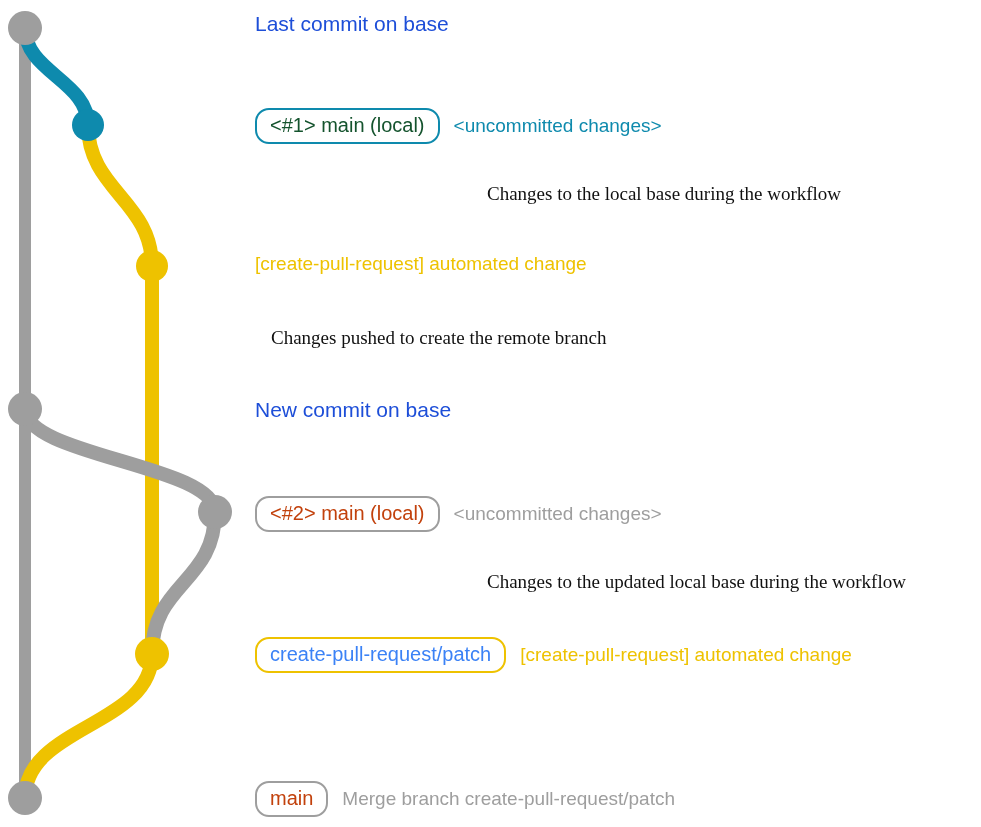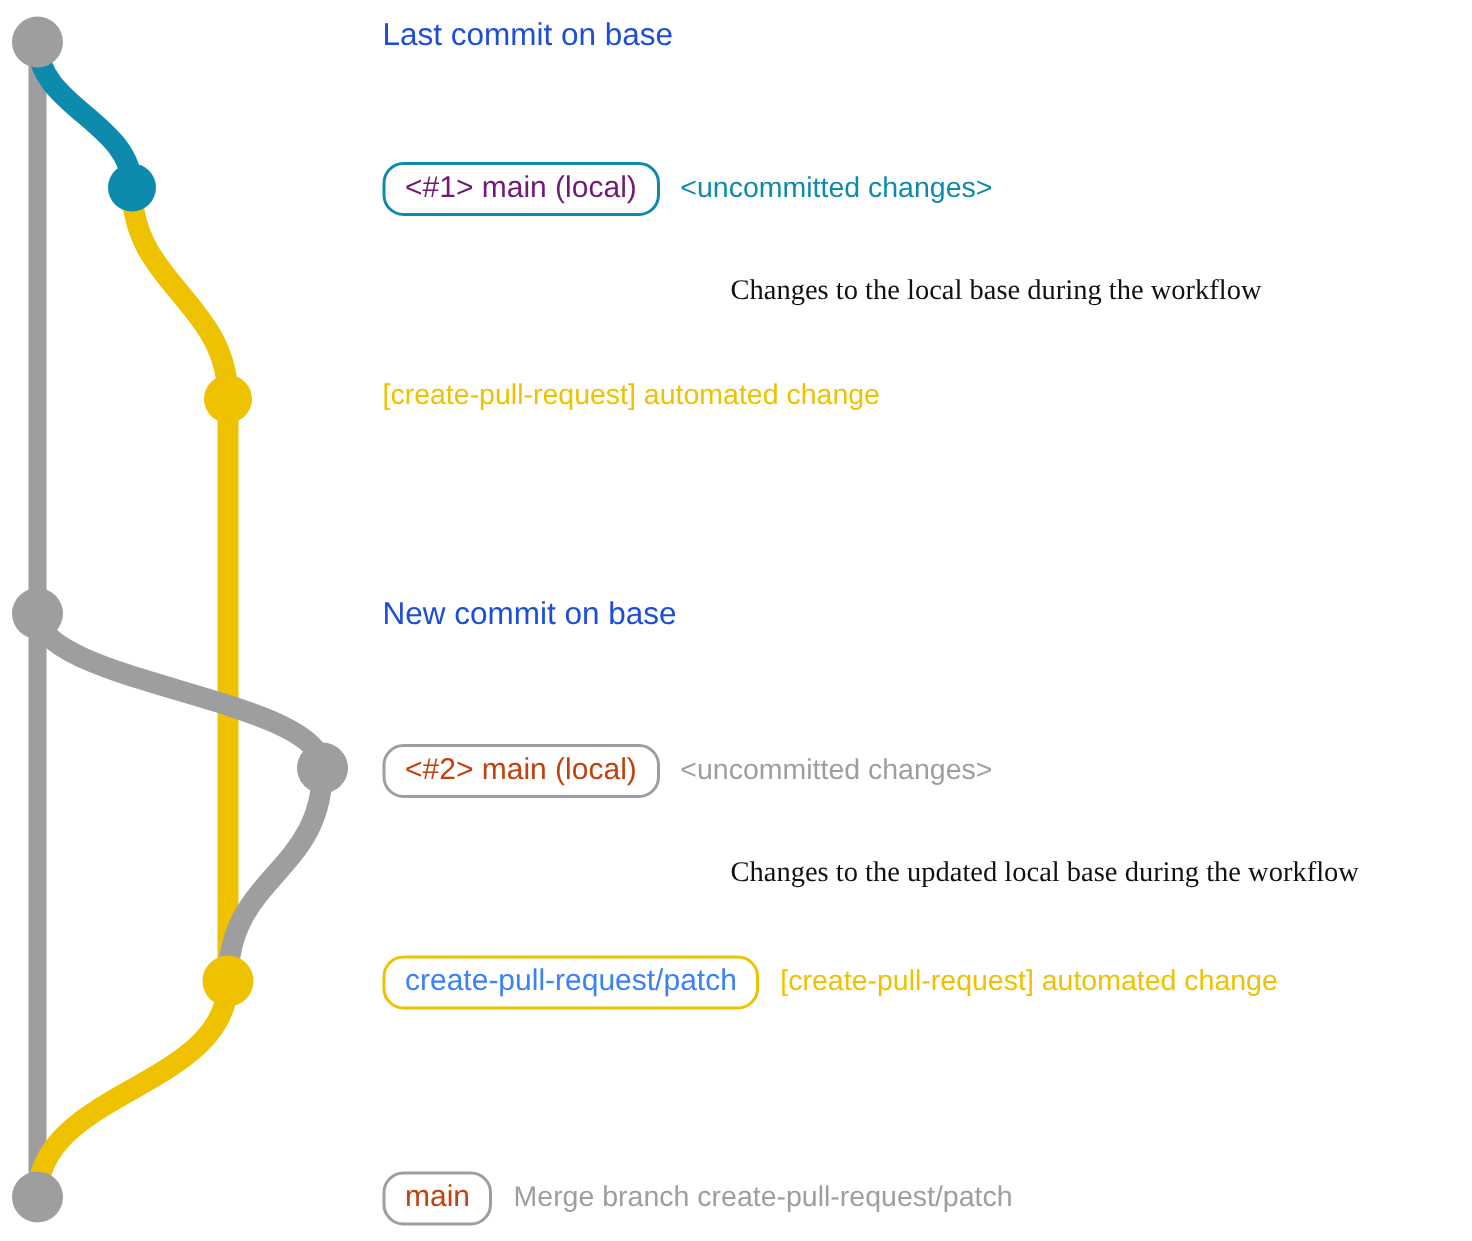--- a/index.html
+++ b/index.html
@@ -41,21 +41,21 @@
     justify-content: center;
     border: 2px solid #9e9e9e;
     border-radius: 14px;
     background: #ffffff;
     padding: 5px 13px 6px 13px;
     font-size: 20px;
     line-height: 1.05;
     color: #9e9e9e;
     box-sizing: border-box;
   }
-  .pill.blue   { border-color: #0e8aad; color: #701a75; }
+  .pill.blue   { border-color: #0e8aad; color: #14532d; }
   .pill.yellow { border-color: #eec200; color: #3b82f6; }
   .pill.gray   { border-color: #9e9e9e; color: #c2410c; }
 
   .commit-msg {
     font-size: 19px;
     line-height: 1.1;
     margin-left: 14px;
     color: #9e9e9e;
   }
   .commit-msg.blue   { color: #0e8aad; }
@@ -120,20 +120,21 @@
 
   <div class="commit-row" style="left:255px; top:108px;">
     <span class="pill blue">&lt;#1&gt; main (local)</span>
     <span class="commit-msg blue">&lt;uncommitted changes&gt;</span>
   </div>
   <div class="commit-desc" style="left:487px; top:146px;">Changes to the local base during the workflow</div>
 
   <div class="commit-row" style="left:255px; top:254px;">
     <span class="commit-msg yellow nopill">[create-pull-request] automated change</span>
   </div>
+  <div class="commit-desc" style="left:271px; top:290px;">Changes pushed to create the remote branch</div>
 
   <div class="section-label" style="left:255px; top:398px;">New commit on base</div>
 
   <div class="commit-row" style="left:255px; top:496px;">
     <span class="pill gray">&lt;#2&gt; main (local)</span>
     <span class="commit-msg gray">&lt;uncommitted changes&gt;</span>
   </div>
   <div class="commit-desc" style="left:487px; top:534px;">Changes to the updated local base during the workflow</div>
 
   <div class="commit-row" style="left:255px; top:637px;">

